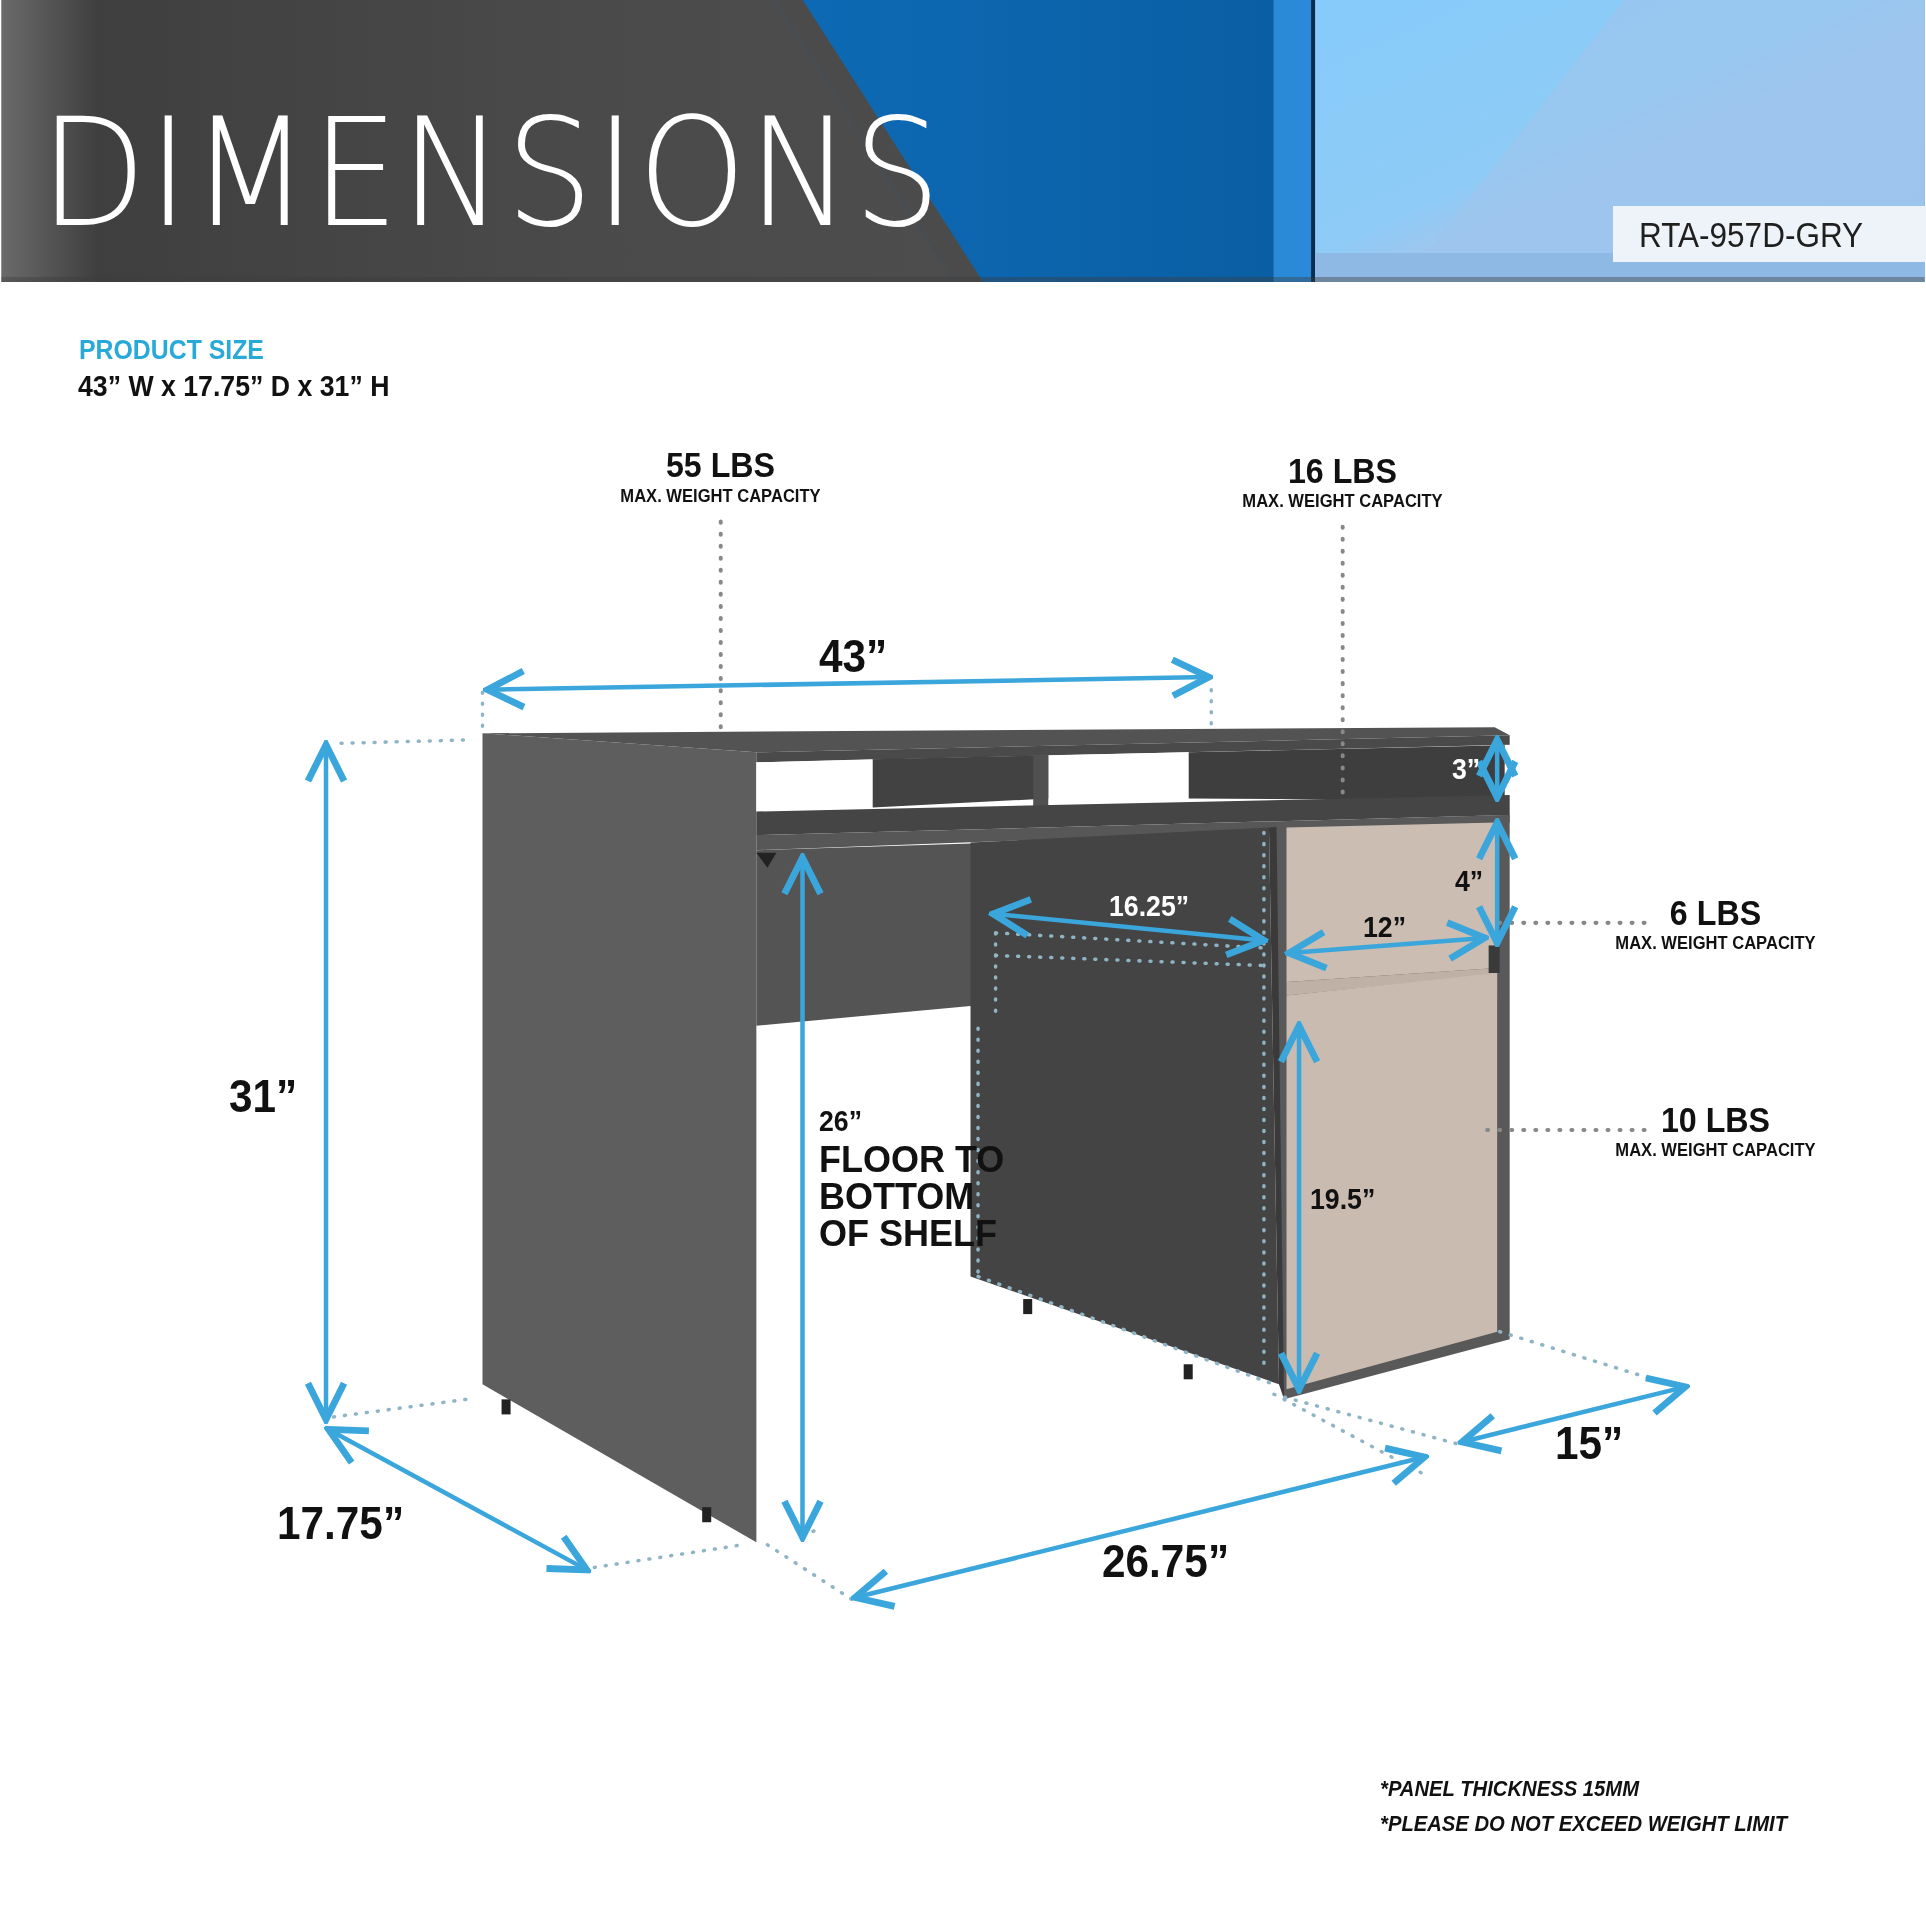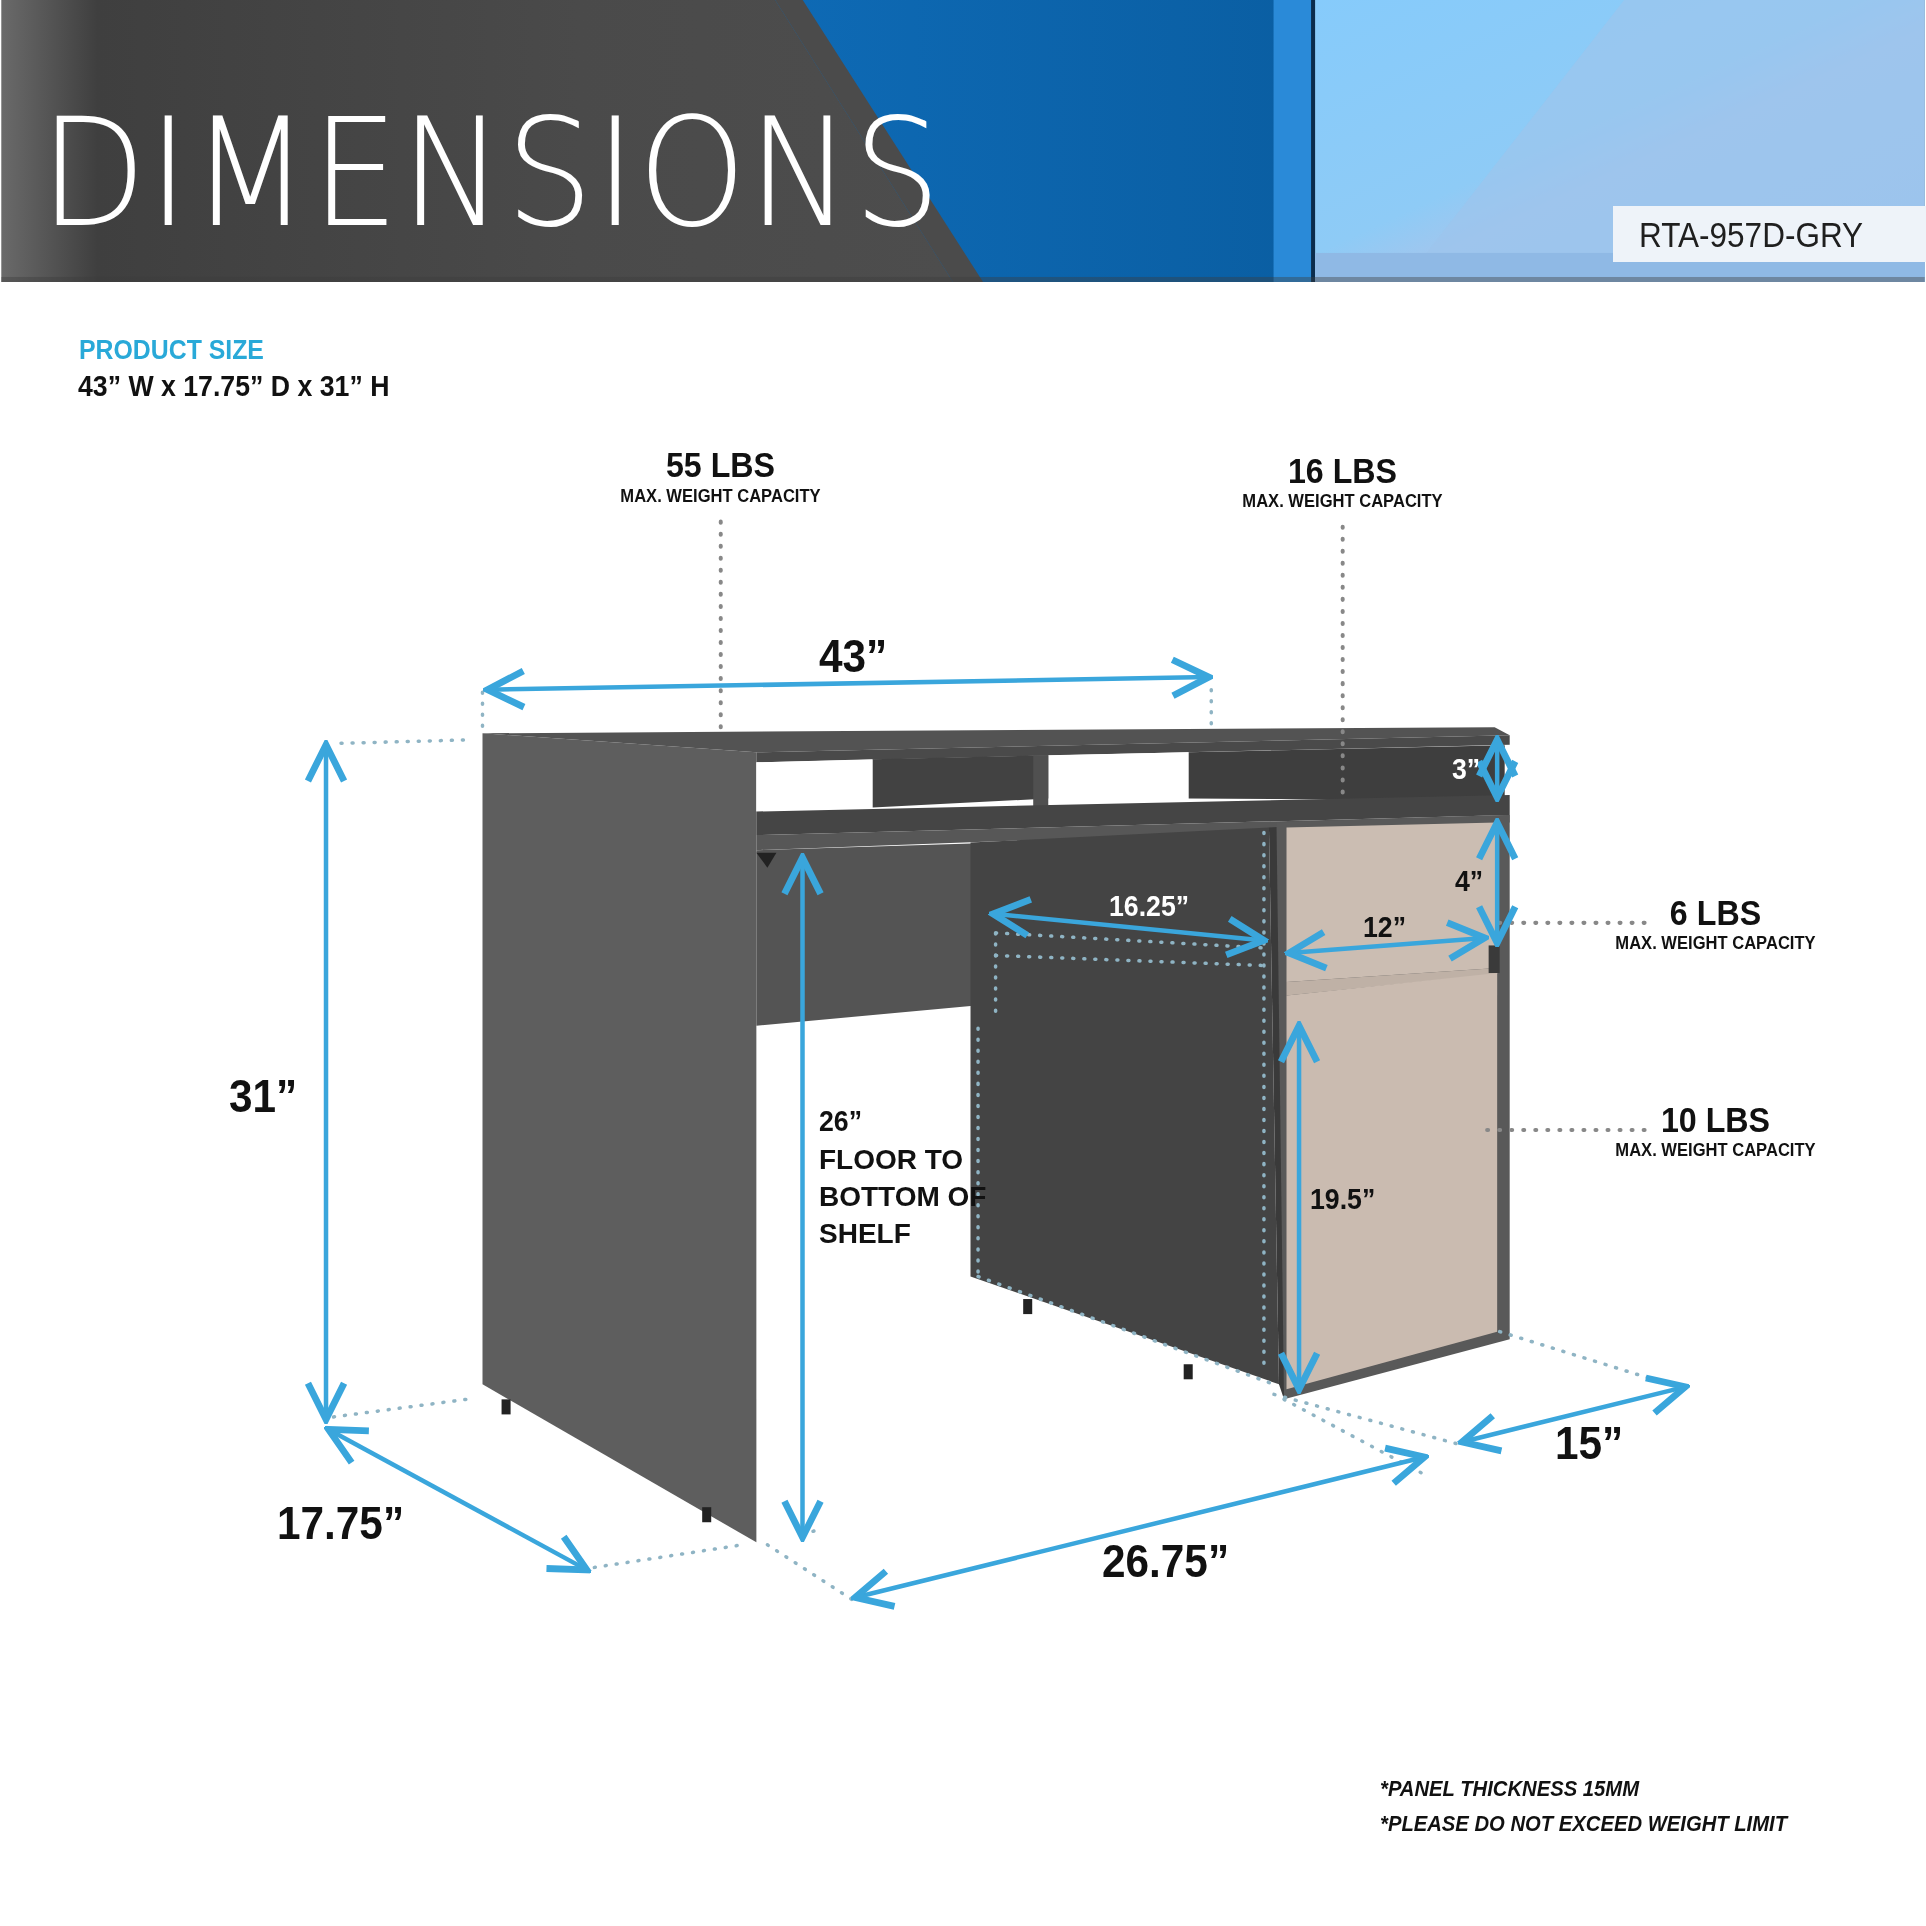--- a/index.html
+++ b/index.html
@@ -11,21 +11,21 @@
   .sku { position:absolute; left:26px; top:9px; font-size:35px; color:#1f1f1f; font-family:"Liberation Sans", sans-serif; transform:scaleX(0.9); transform-origin:left top; }
   .ps-label { position:absolute; left:79px; top:335px; font-size:27px; font-weight:bold; color:#29a9d8; transform:scaleX(0.92); transform-origin:left top; }
   .ps-value { position:absolute; left:78px; top:370px; font-size:29px; font-weight:bold; color:#111; transform:scaleX(0.92); transform-origin:left top; }
   .diagram { position:absolute; left:0; top:0; }
   .lbl { position:absolute; color:#111; font-weight:bold; line-height:1; white-space:nowrap; }
   .lbl.white { color:#ffffff; }
   .cap-num { font-size:35px; text-align:center; transform:scaleX(0.92); }
   .cap-sub { font-size:18px; text-align:center; transform:scaleX(0.92); }
   .dim-big { font-size:46px; transform:scaleX(0.92); transform-origin:left top; }
   .dim-mid { font-size:29px; transform:scaleX(0.92); transform-origin:left top; }
-  .multi { font-size:28px; line-height:37px; white-space:normal; width:191px; }
+  .multi { font-size:36px; line-height:37px; white-space:normal; width:191px; }
   .notes { position:absolute; left:1380px; top:1771px; font-size:22px; font-weight:bold; font-style:italic; color:#111; line-height:35px; transform:scaleX(0.92); transform-origin:left top; }
 </style>
 </head>
 <body>
 
 <div class="header">
   <svg width="1926" height="282" viewBox="0 0 3840 563">
     <defs>
       <linearGradient id="gDark" x1="0" y1="0" x2="1" y2="0">
         <stop offset="0" stop-color="#6a6a6a"></stop>

